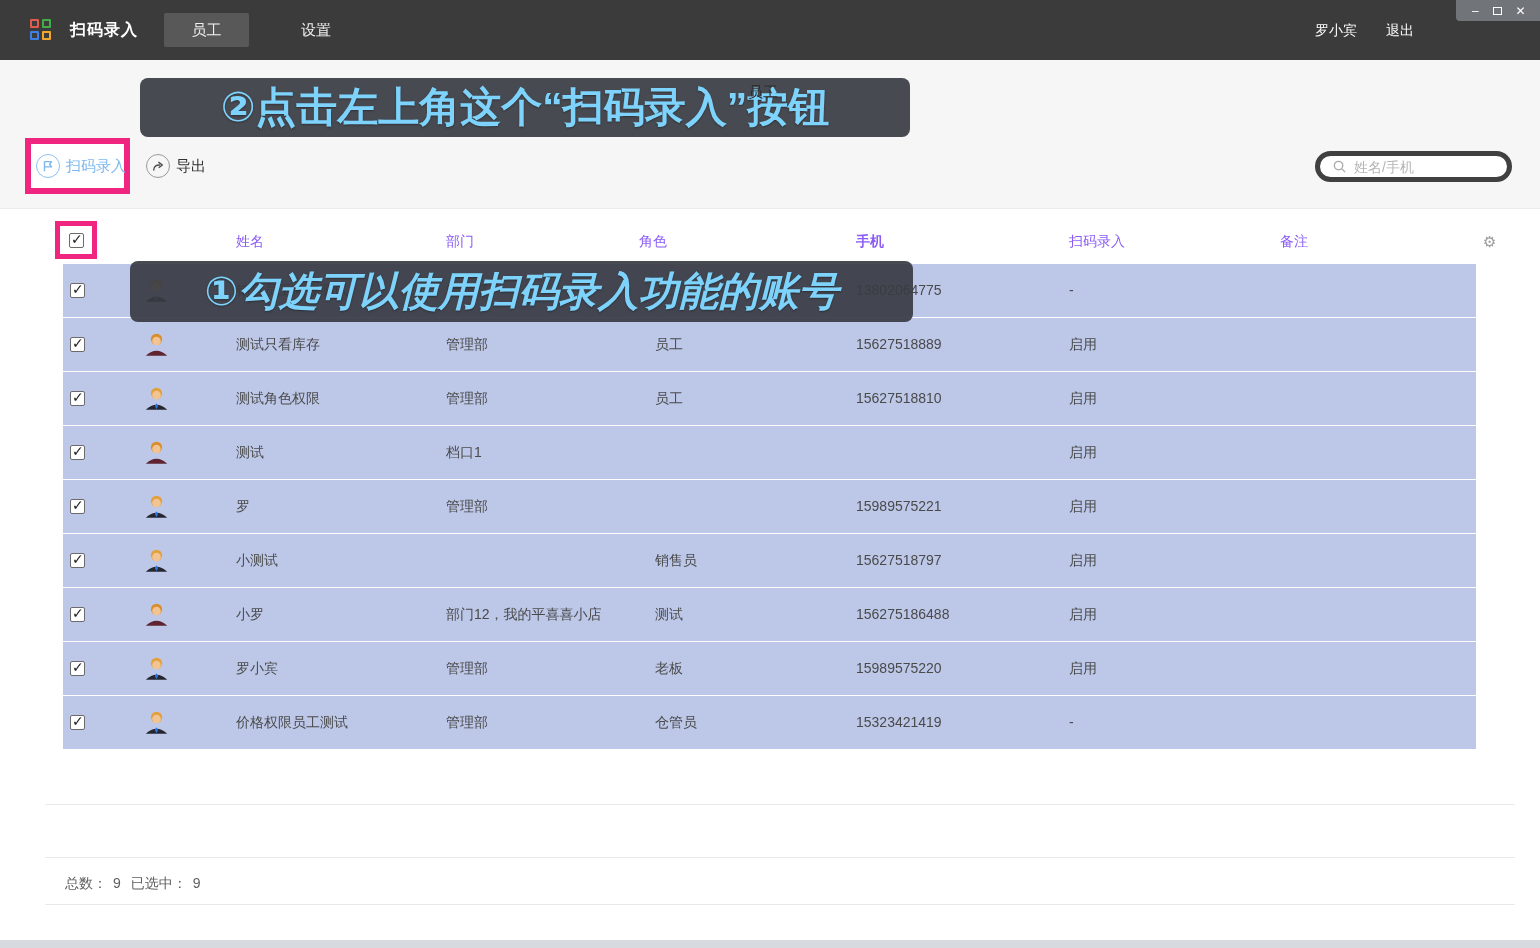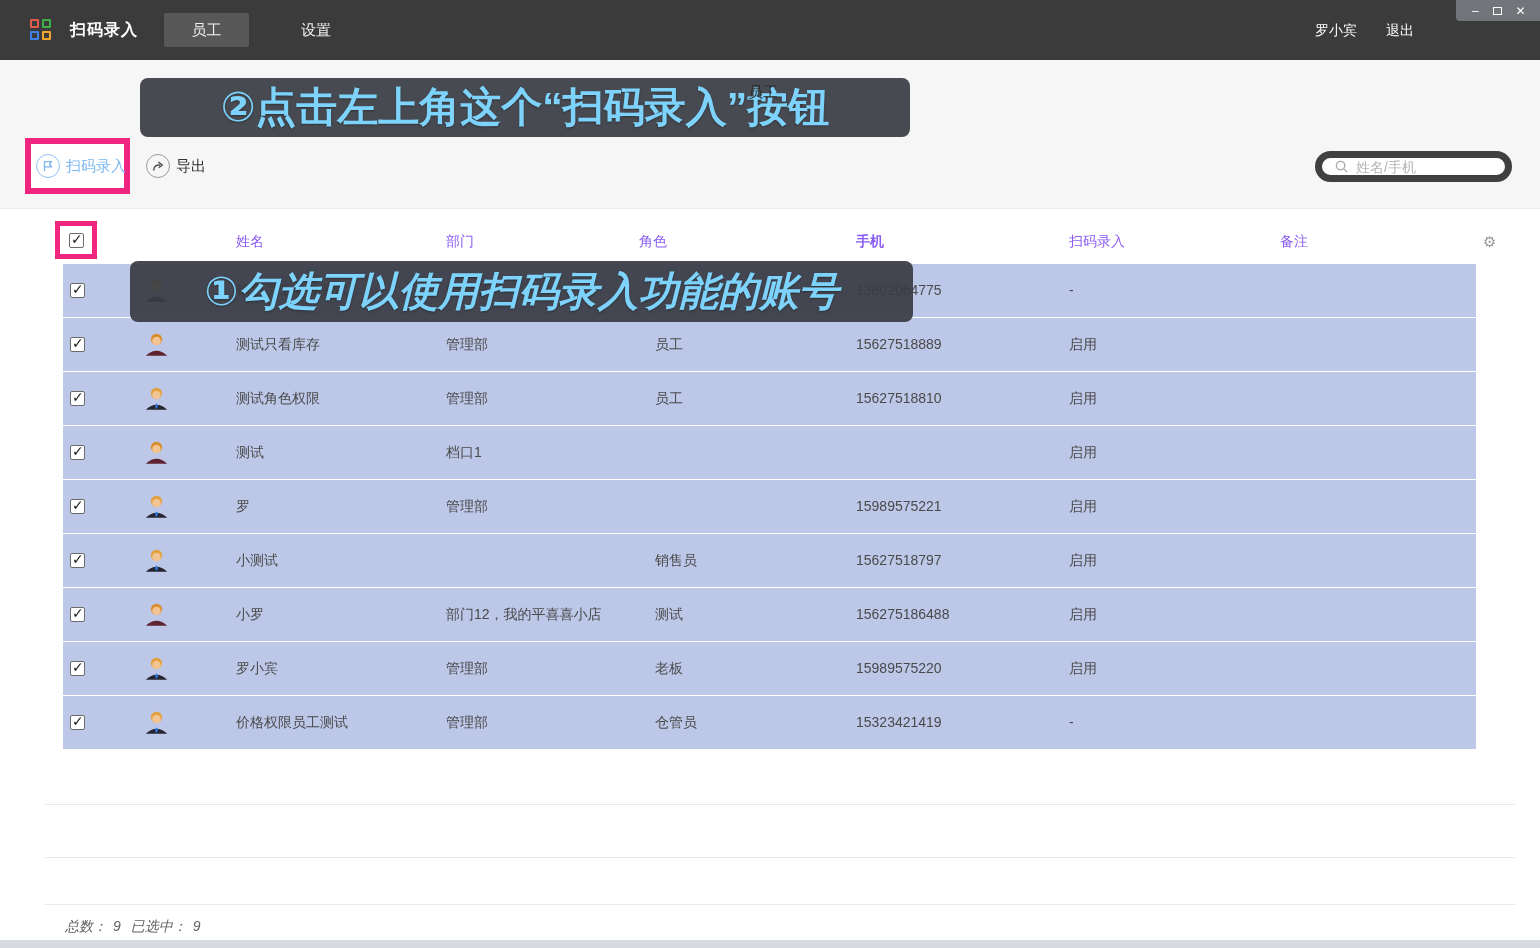--- a/index.html
+++ b/index.html
@@ -40,21 +40,21 @@
                     border:6px solid #f0257f; background:#fff; z-index:5; }
   .scan-btn { position:absolute; left:36px; top:152px; height:28px; display:flex; align-items:center;
               gap:6px; z-index:6; cursor:pointer; color:#7cb8f0; font-size:15px; }
   .icon-circle { width:24px; height:24px; border-radius:50%; display:inline-flex;
                  align-items:center; justify-content:center; flex:0 0 auto; }
   .scan-btn .icon-circle { border:1.5px solid #8fc0f2; }
   .export-btn { position:absolute; left:146px; top:152px; height:28px; display:flex; align-items:center;
                 gap:6px; cursor:pointer; color:#333; font-size:15px; }
   .export-btn .icon-circle { border:1.5px solid #9a9a9a; }
   .search-box { position:absolute; left:1315px; top:151px; width:197px; height:31px;
-                border:7px solid #404040; border-radius:16px; background:#fff;
+                border:5px solid #404040; border-radius:16px; background:#fff;
                 display:flex; align-items:center; padding:0 12px; gap:7px; }
   .search-box input { border:none; outline:none; flex:1; font-size:14px; color:#333;
                       font-family:inherit; background:transparent; }
   .search-box input::placeholder { color:#b5b5b5; }
 
   
   .card { position:absolute; left:0; top:208px; width:1540px; height:740px; background:#fff;
           border-top:1px solid #ececec; }
   .thead { position:absolute; left:63px; top:220px; width:1413px; height:43px; background:#fff; z-index:2; }
   .thead .hcell { position:absolute; top:0; height:43px; line-height:43px; font-size:14px; color:#8b5cf6; }
@@ -80,22 +80,22 @@
   .cell { position:absolute; top:0; height:53px; line-height:53px; font-size:14px; color:#4a4a4a;
           white-space:nowrap; overflow:hidden; }
   .c-name { left:173px; width:200px; } .c-dept { left:383px; width:200px; }
   .c-role { left:592px; width:170px; } .c-phone { left:793px; width:180px; }
   .c-scan { left:1006px; width:160px; } .c-note { left:1217px; width:180px; }
   .h-name { left:173px; } .h-dept { left:383px; } .h-role { left:576px; }
   .h-phone { left:793px;font-weight:bold; } .h-scan { left:1006px; } .h-note { left:1217px; }
 
   
   .empty-line { position:absolute; left:45px; width:1470px; height:1px; background:#e9e9e9; }
-  .footer-text { position:absolute; left:65px; top:918px; font-size:14px; color:#5f5f5f;
-                 display:flex; gap:10px;font-style:italic; }
+  .footer-text { position:absolute; left:65px; top:875px; font-size:14px; color:#5f5f5f;
+                 display:flex; gap:10px; }
   .footer-text b { font-weight:normal; margin-left:6px; }
   .bottom-strip { position:absolute; left:0; bottom:0; width:1540px; height:8px; background:#d7dbdf; }
 
   
   .annotation { position:absolute; background:rgba(56,59,66,0.92); border-radius:8px; color:#7dd3fc;
                 display:flex; align-items:center; justify-content:center; white-space:nowrap;
                 overflow:hidden; font-weight:bold; z-index:40;
                 text-shadow:0 1px 2px rgba(0,0,0,0.35); }
   .annot-step2 { left:140px; top:78px; width:770px; height:59px; font-size:41px; }
   .annot-step1 { left:130px; top:261px; width:783px; height:61px; font-size:40px;font-style:italic; }

